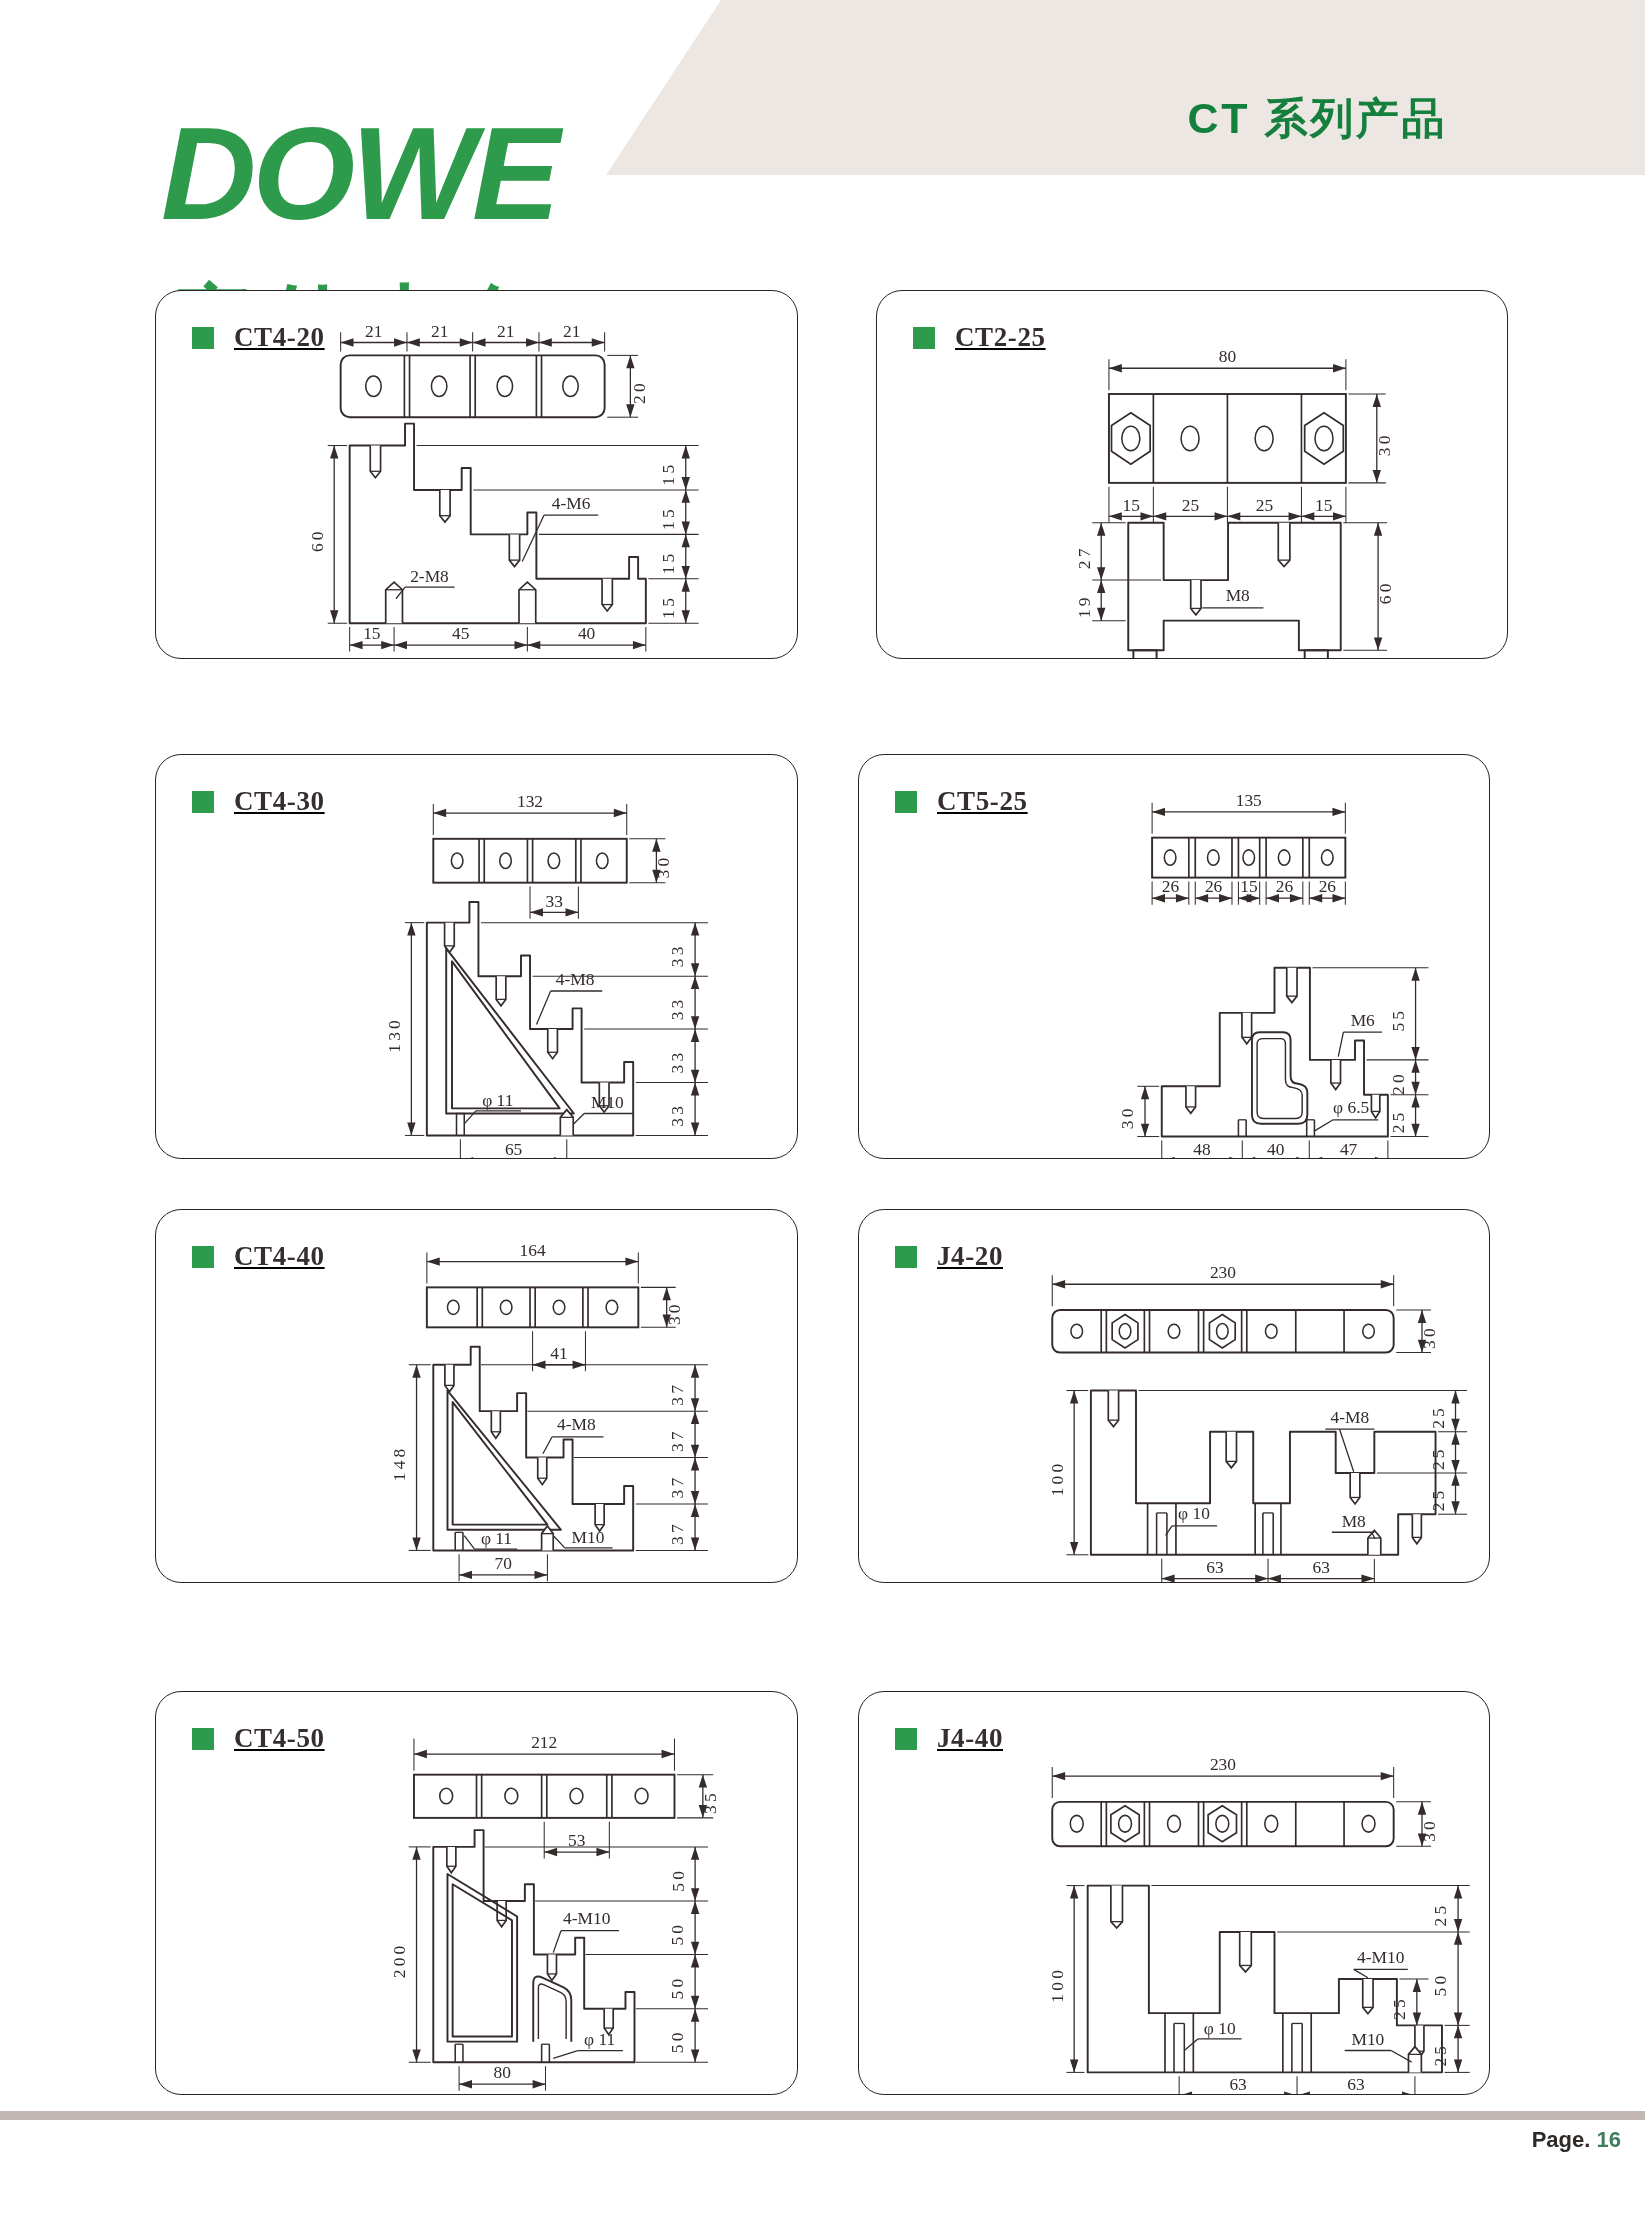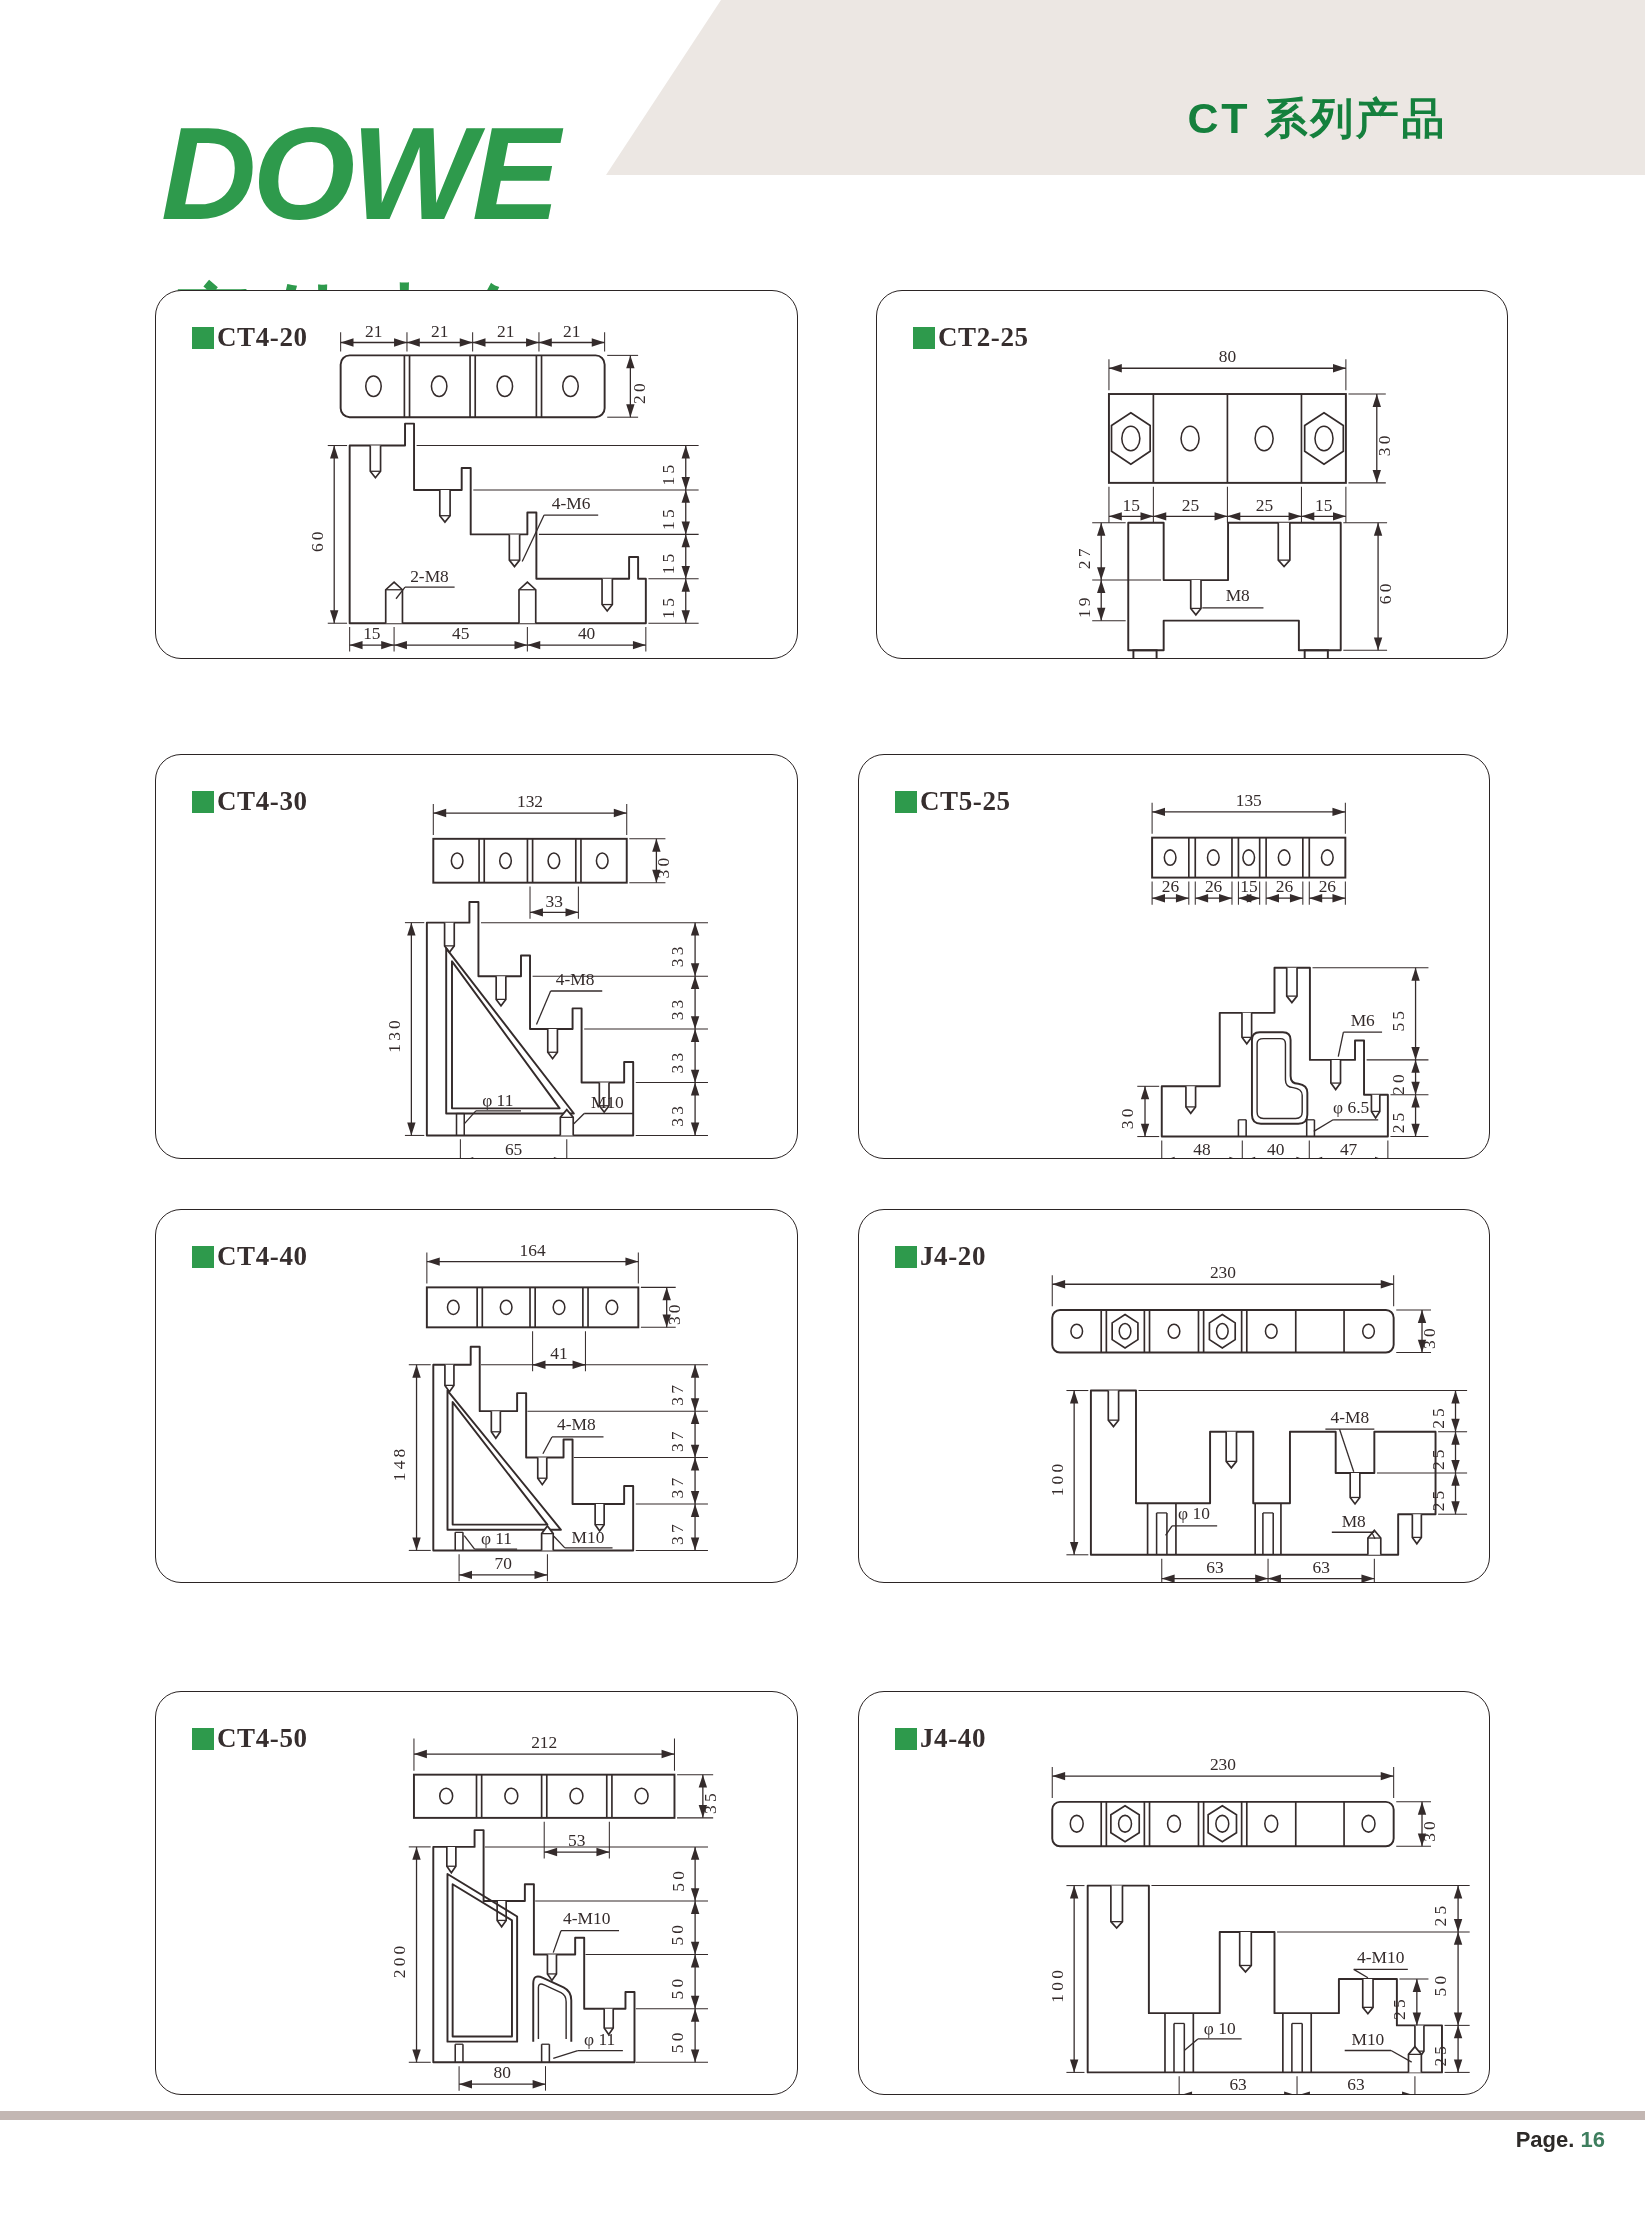--- a/index.html
+++ b/index.html
@@ -9,30 +9,30 @@
   #band{position:absolute;left:0;top:0;width:1645px;height:175px;background:#ece7e3;
         clip-path:polygon(721px 0,1645px 0,1645px 175px,606px 175px);}
   #logo-word{position:absolute;left:161px;top:108px;font-family:"Liberation Sans",sans-serif;
         font-weight:bold;font-style:italic;font-size:132px;line-height:1;color:#2e9a4c;letter-spacing:-3.9px;text-align:right;}
   #logo-sub{position:absolute;left:166px;top:282px;font-family:"Liberation Sans",sans-serif;
         font-weight:bold;font-size:83px;line-height:1;color:#2e9a4c;letter-spacing:18px;}
   #doc-title{position:absolute;right:198px;top:90px;font-family:"Liberation Sans",sans-serif;
         font-weight:bold;font-size:43px;color:#15803d;letter-spacing:2.6px;}
   
   .panel{position:absolute;background:#fff;border:1.9px solid #2b2424;border-radius:26px;}
-  .panel-title{position:absolute;left:36px;top:31px;display:flex;align-items:center;gap:3px;}
+  .panel-title{position:absolute;left:36px;top:31px;display:flex;align-items:center;gap:20px;text-decoration:underline;}
   .bullet{width:22px;height:22px;background:#2e9a4c;display:inline-block;}
   .panel-title h2{margin:0;font-family:"Liberation Serif",serif;font-weight:bold;font-size:27px;
         color:#362e2e;letter-spacing:0.6px;}
   .drawing{position:absolute;left:0;top:0;width:100%;height:100%;}
   .drawing text{fill:#342b2b;font-family:"Liberation Serif",serif;}
   .vlab{letter-spacing:5px;}
   
   #footer-bar{position:absolute;left:0;top:2111px;width:1645px;height:9px;background:#c3b7b3;}
-  #page-num{position:absolute;right:40px;top:2127px;font-family:"Liberation Sans",sans-serif;
+  #page-num{position:absolute;right:24px;top:2127px;font-family:"Liberation Sans",sans-serif;
         font-weight:bold;font-size:22px;color:#2d2a28;}
   #page-num .num{color:#3e7e5e;}
 </style>
 </head>
 <body>
 
 <div id="page">
 
   <div id="band"></div>
   <div id="logo-word">DOWE</div>

